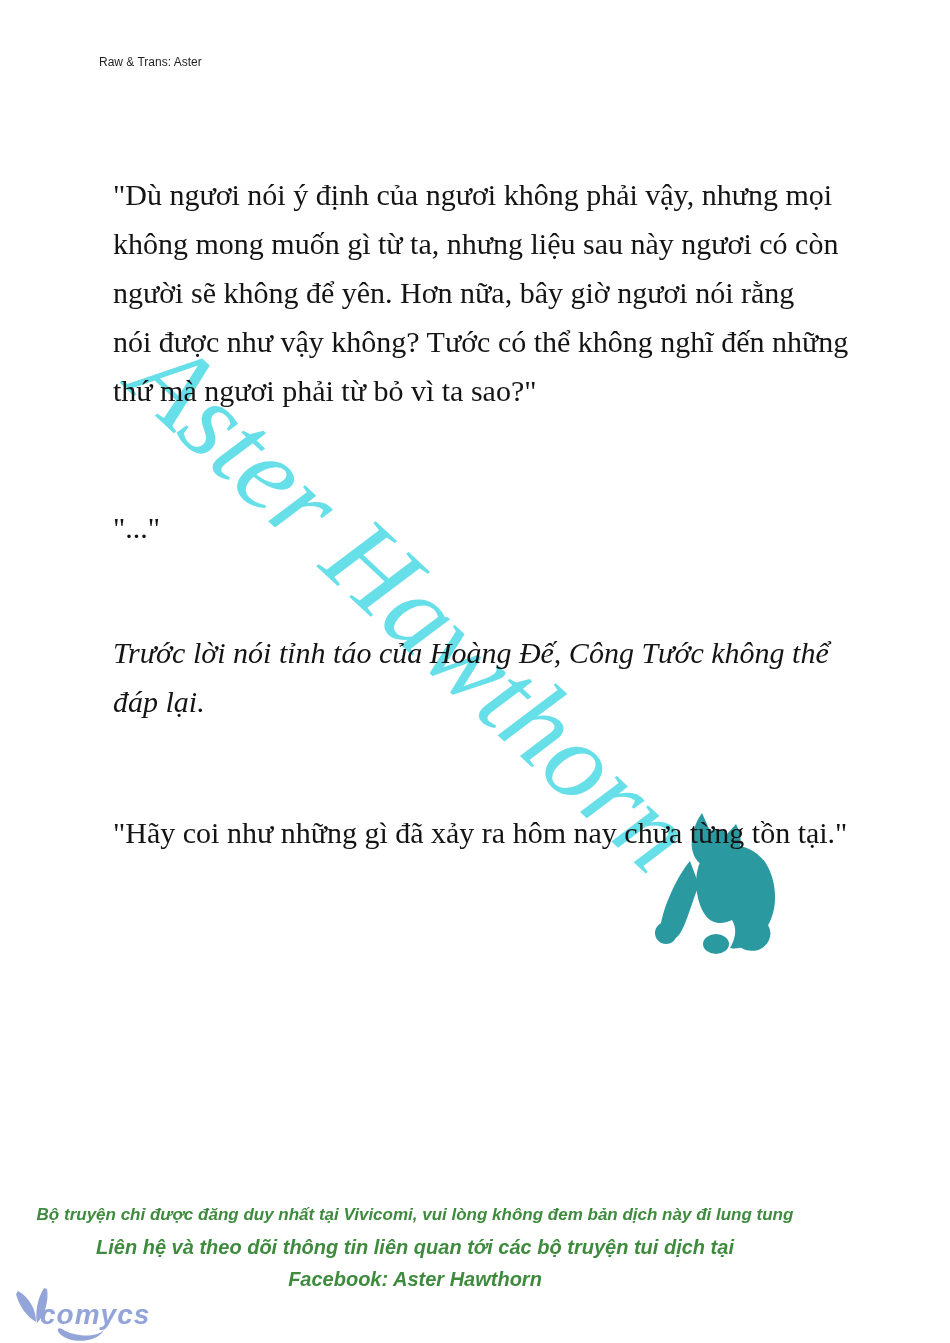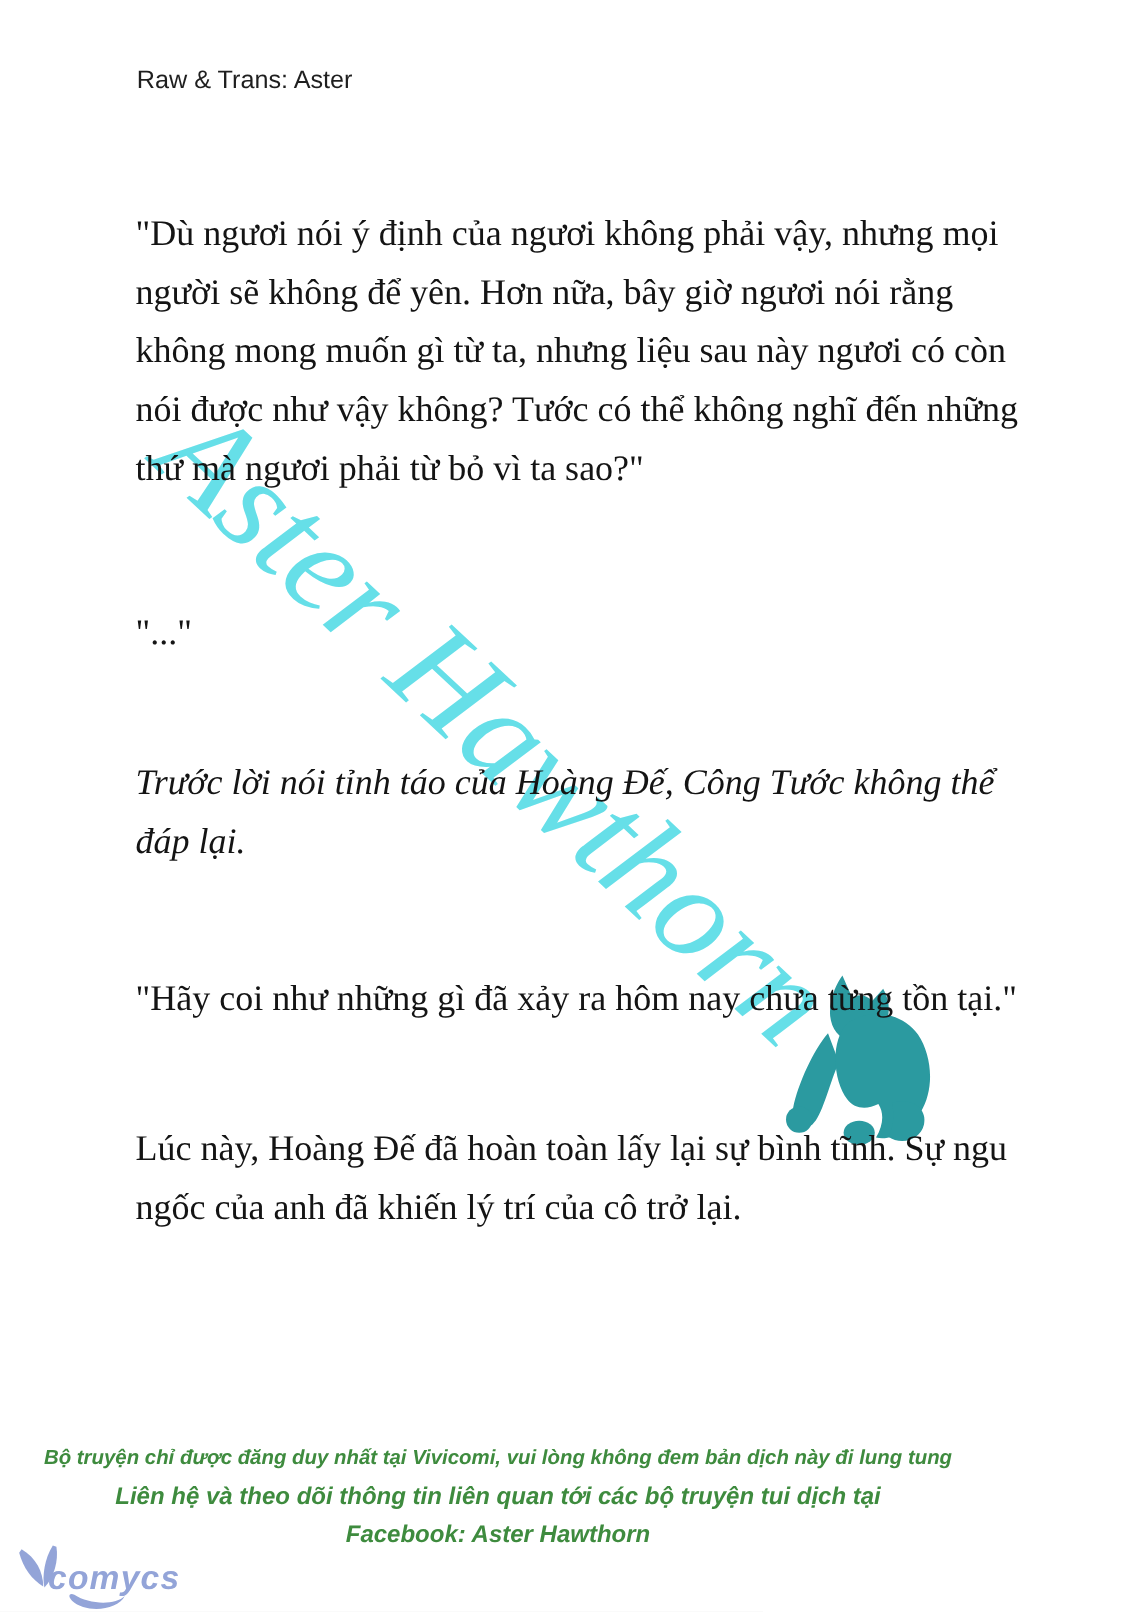--- a/index.html
+++ b/index.html
@@ -37,24 +37,24 @@
     position: absolute;
     left: 651px;
     top: 811px;
     width: 128px;
     height: 148px;
     z-index: 2;
   }
 
   .header-credit {
     position: absolute;
-    left: 114px;
+    left: 99px;
     top: 55px;
     font-family: "Liberation Sans", sans-serif;
-    font-size: 21px;
+    font-size: 12px;
     color: #1f1f1f;
     z-index: 3;
   }
 
   .para {
     position: absolute;
     left: 113px;
     width: 760px;
     margin: 0;
     font-family: "Liberation Serif", serif;
@@ -116,43 +116,39 @@
       <ellipse cx="64" cy="133" rx="13" ry="10"></ellipse>
 
       <path d="M92,108 C108,103 121,113 118,126 C115,139 99,144 88,136 C94,127 92,117 92,108 Z"></path>
     </g>
   </svg>
 
   <div class="header-credit">Raw &amp; Trans: Aster</div>
 
   <p class="para" id="p1">
     <span class="tl">"Dù ngươi nói ý định của ngươi không phải vậy, nhưng mọi</span>
+    <span class="tl">không mong muốn gì từ ta, nhưng liệu sau này ngươi có còn</span>
     <span class="tl">người sẽ không để yên. Hơn nữa, bây giờ ngươi nói rằng</span>
-    <span class="tl">không mong muốn gì từ ta, nhưng liệu sau này ngươi có còn</span>
     <span class="tl">nói được như vậy không? Tước có thể không nghĩ đến những</span>
     <span class="tl">thứ mà ngươi phải từ bỏ vì ta sao?"</span>
   </p>
 
   <p class="para" id="p2">
     <span class="tl">"..."</span>
   </p>
 
   <p class="para" id="p3">
     <span class="tl">Trước lời nói tỉnh táo của Hoàng Đế, Công Tước không thể</span>
     <span class="tl">đáp lại.</span>
   </p>
 
   <p class="para" id="p4">
     <span class="tl">"Hãy coi như những gì đã xảy ra hôm nay chưa từng tồn tại."</span>
   </p>
 
-  <p class="para" id="p5">
-    <span class="tl">Lúc này, Hoàng Đế đã hoàn toàn lấy lại sự bình tĩnh. Sự ngu</span>
-    <span class="tl">ngốc của anh đã khiến lý trí của cô trở lại.</span>
-  </p>
 
   <div class="footer-notice">
     <div class="fl1">Bộ truyện chỉ được đăng duy nhất tại Vivicomi, vui lòng không đem bản dịch này đi lung tung</div>
     <div class="fl2">Liên hệ và theo dõi thông tin liên quan tới các bộ truyện tui dịch tại</div>
     <div class="fl3">Facebook: Aster Hawthorn</div>
   </div>
 
   <svg class="logo" viewBox="0 0 160 58" xmlns="http://www.w3.org/2000/svg">
     <g fill="#93a4d8">
 

